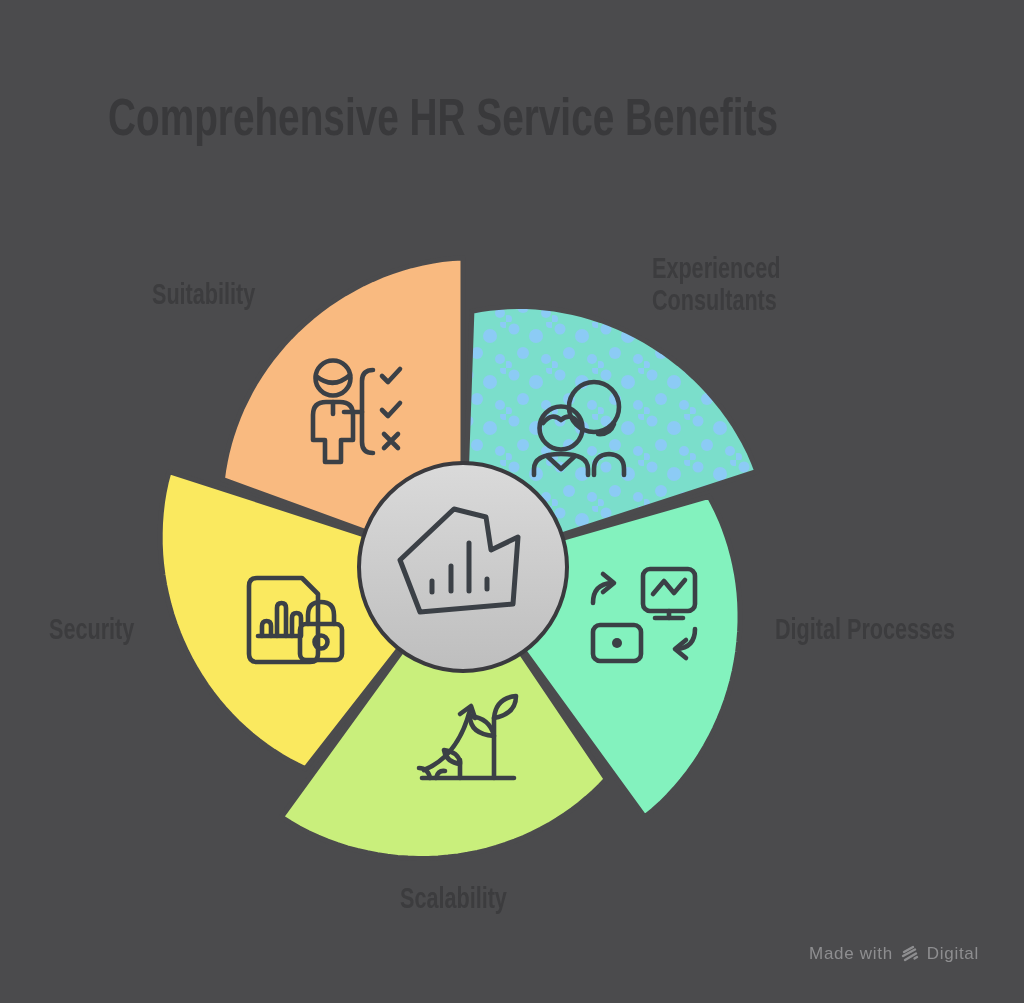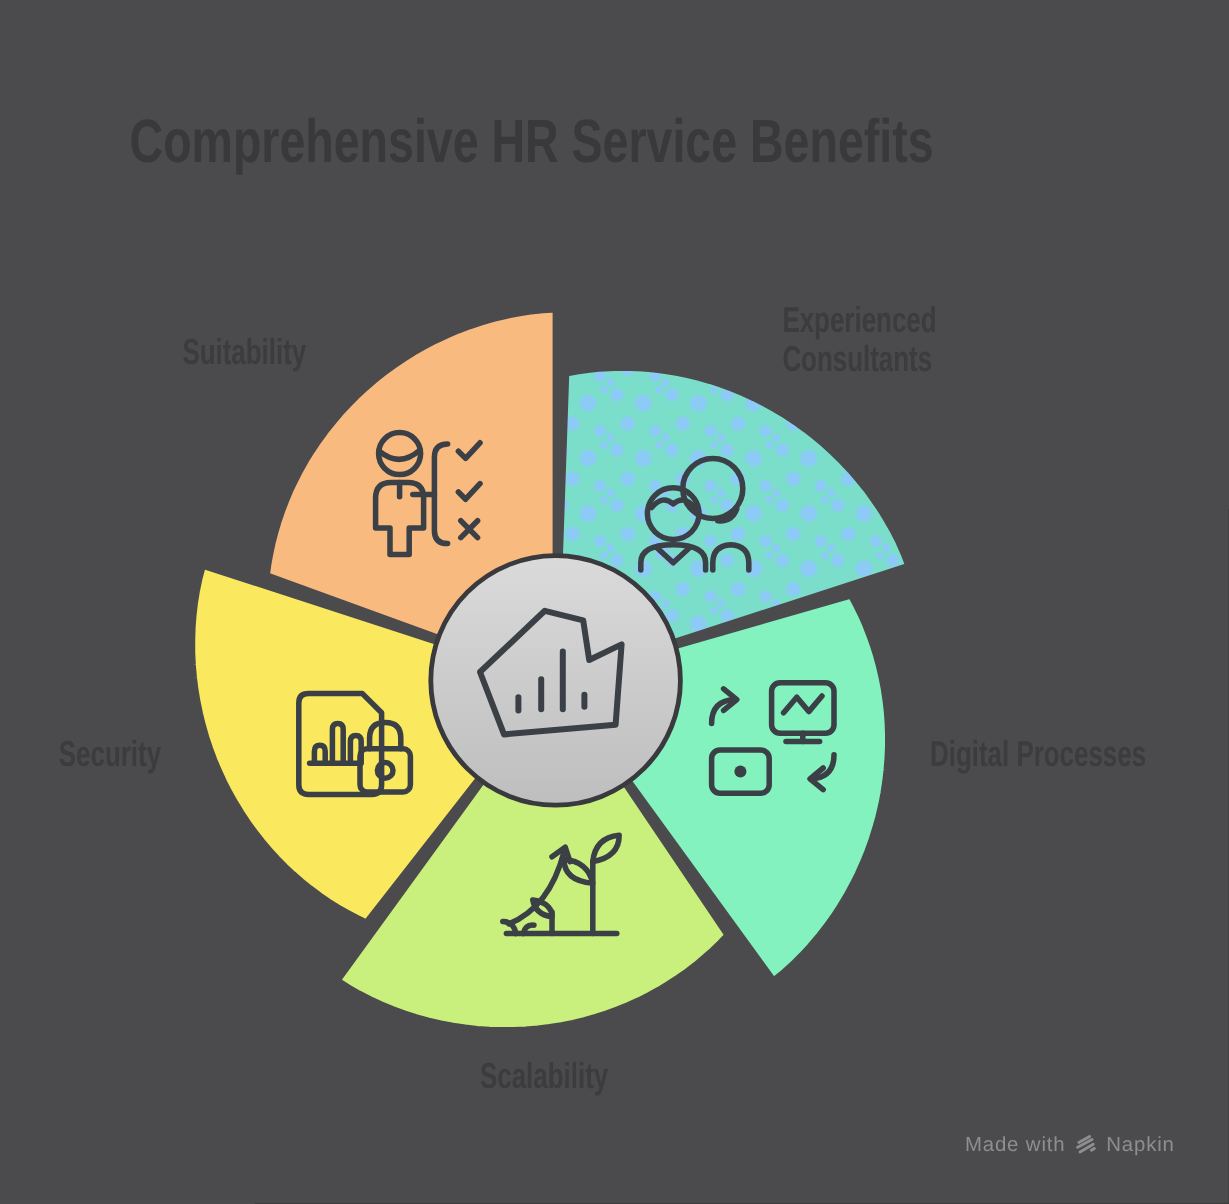--- a/index.html
+++ b/index.html
@@ -154,15 +154,15 @@
   <div class="seg-label" id="lbl-security">Security</div>
 
   <div class="watermark">
     <span>Made with</span>
     <svg class="napkin-logo" width="20" height="20" viewBox="0 0 20 20">
       <path d="M 4 8 L 13 3"></path>
       <path d="M 3 12 L 15 5.5"></path>
       <path d="M 5 16 L 16 9.5"></path>
       <path d="M 14.5 14.5 L 17 13"></path>
     </svg>
-    <span>Napkin</span>
+    <span>Digital</span>
   </div>
 </div>
 
 </body></html>

